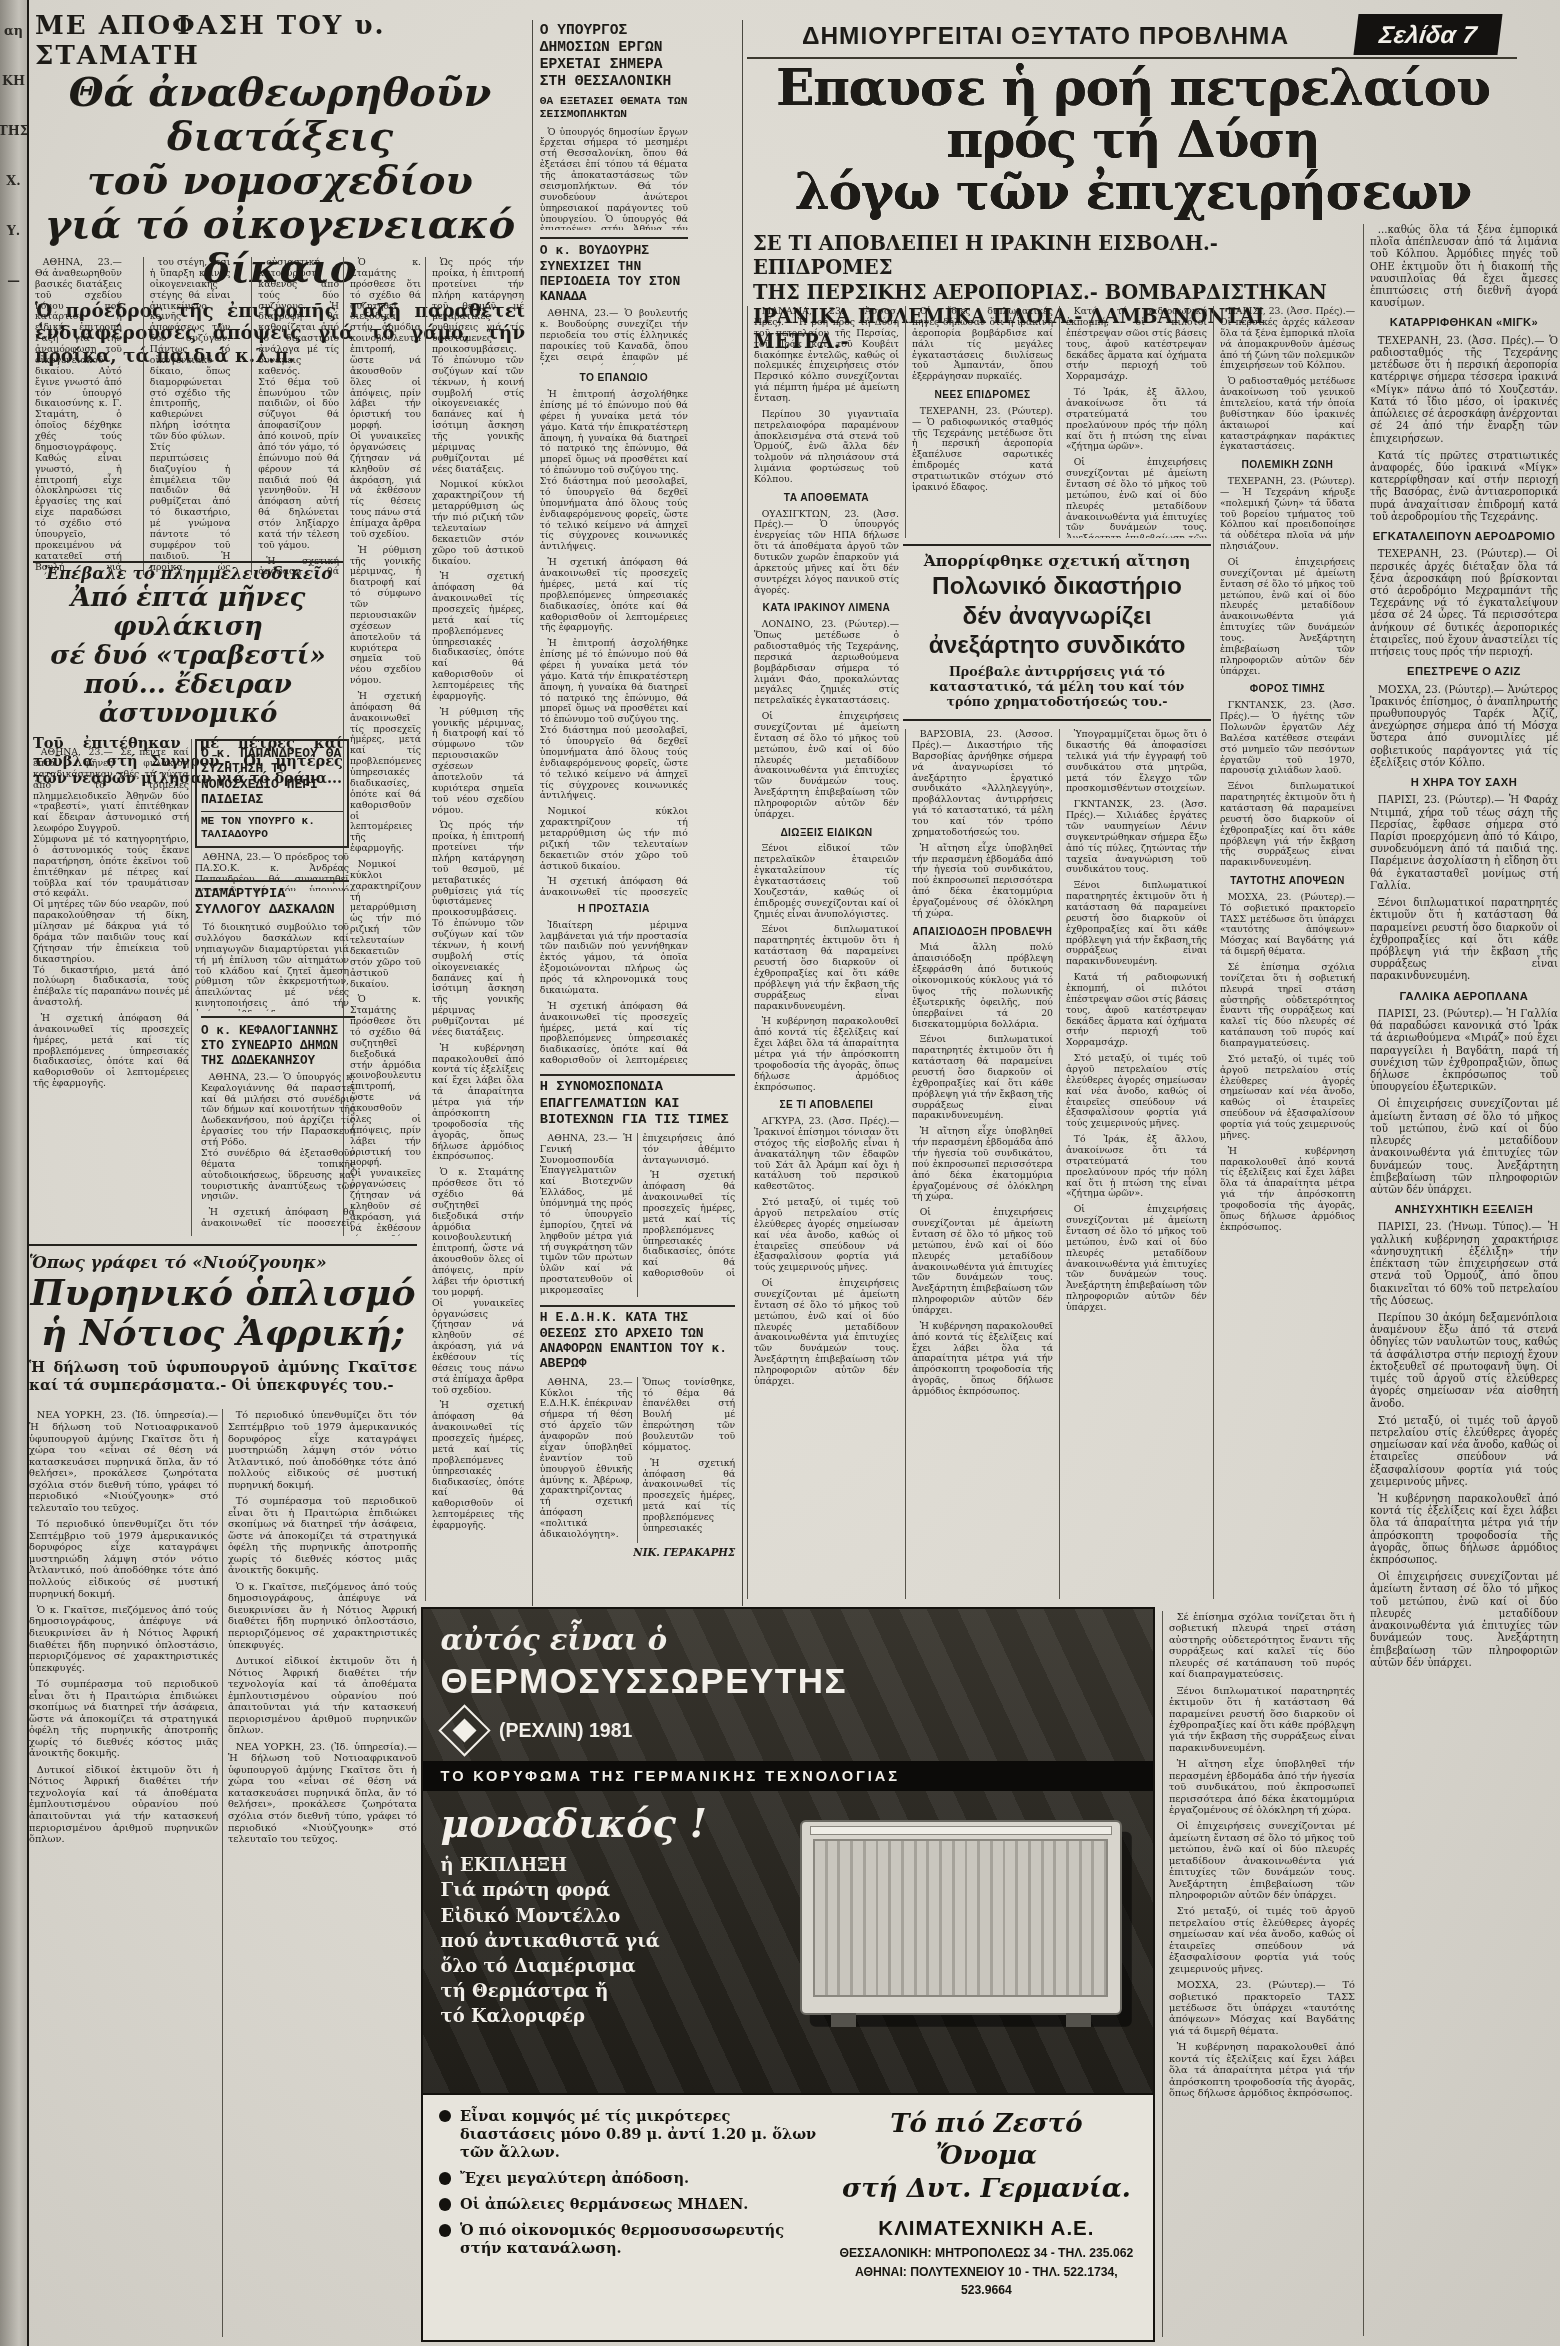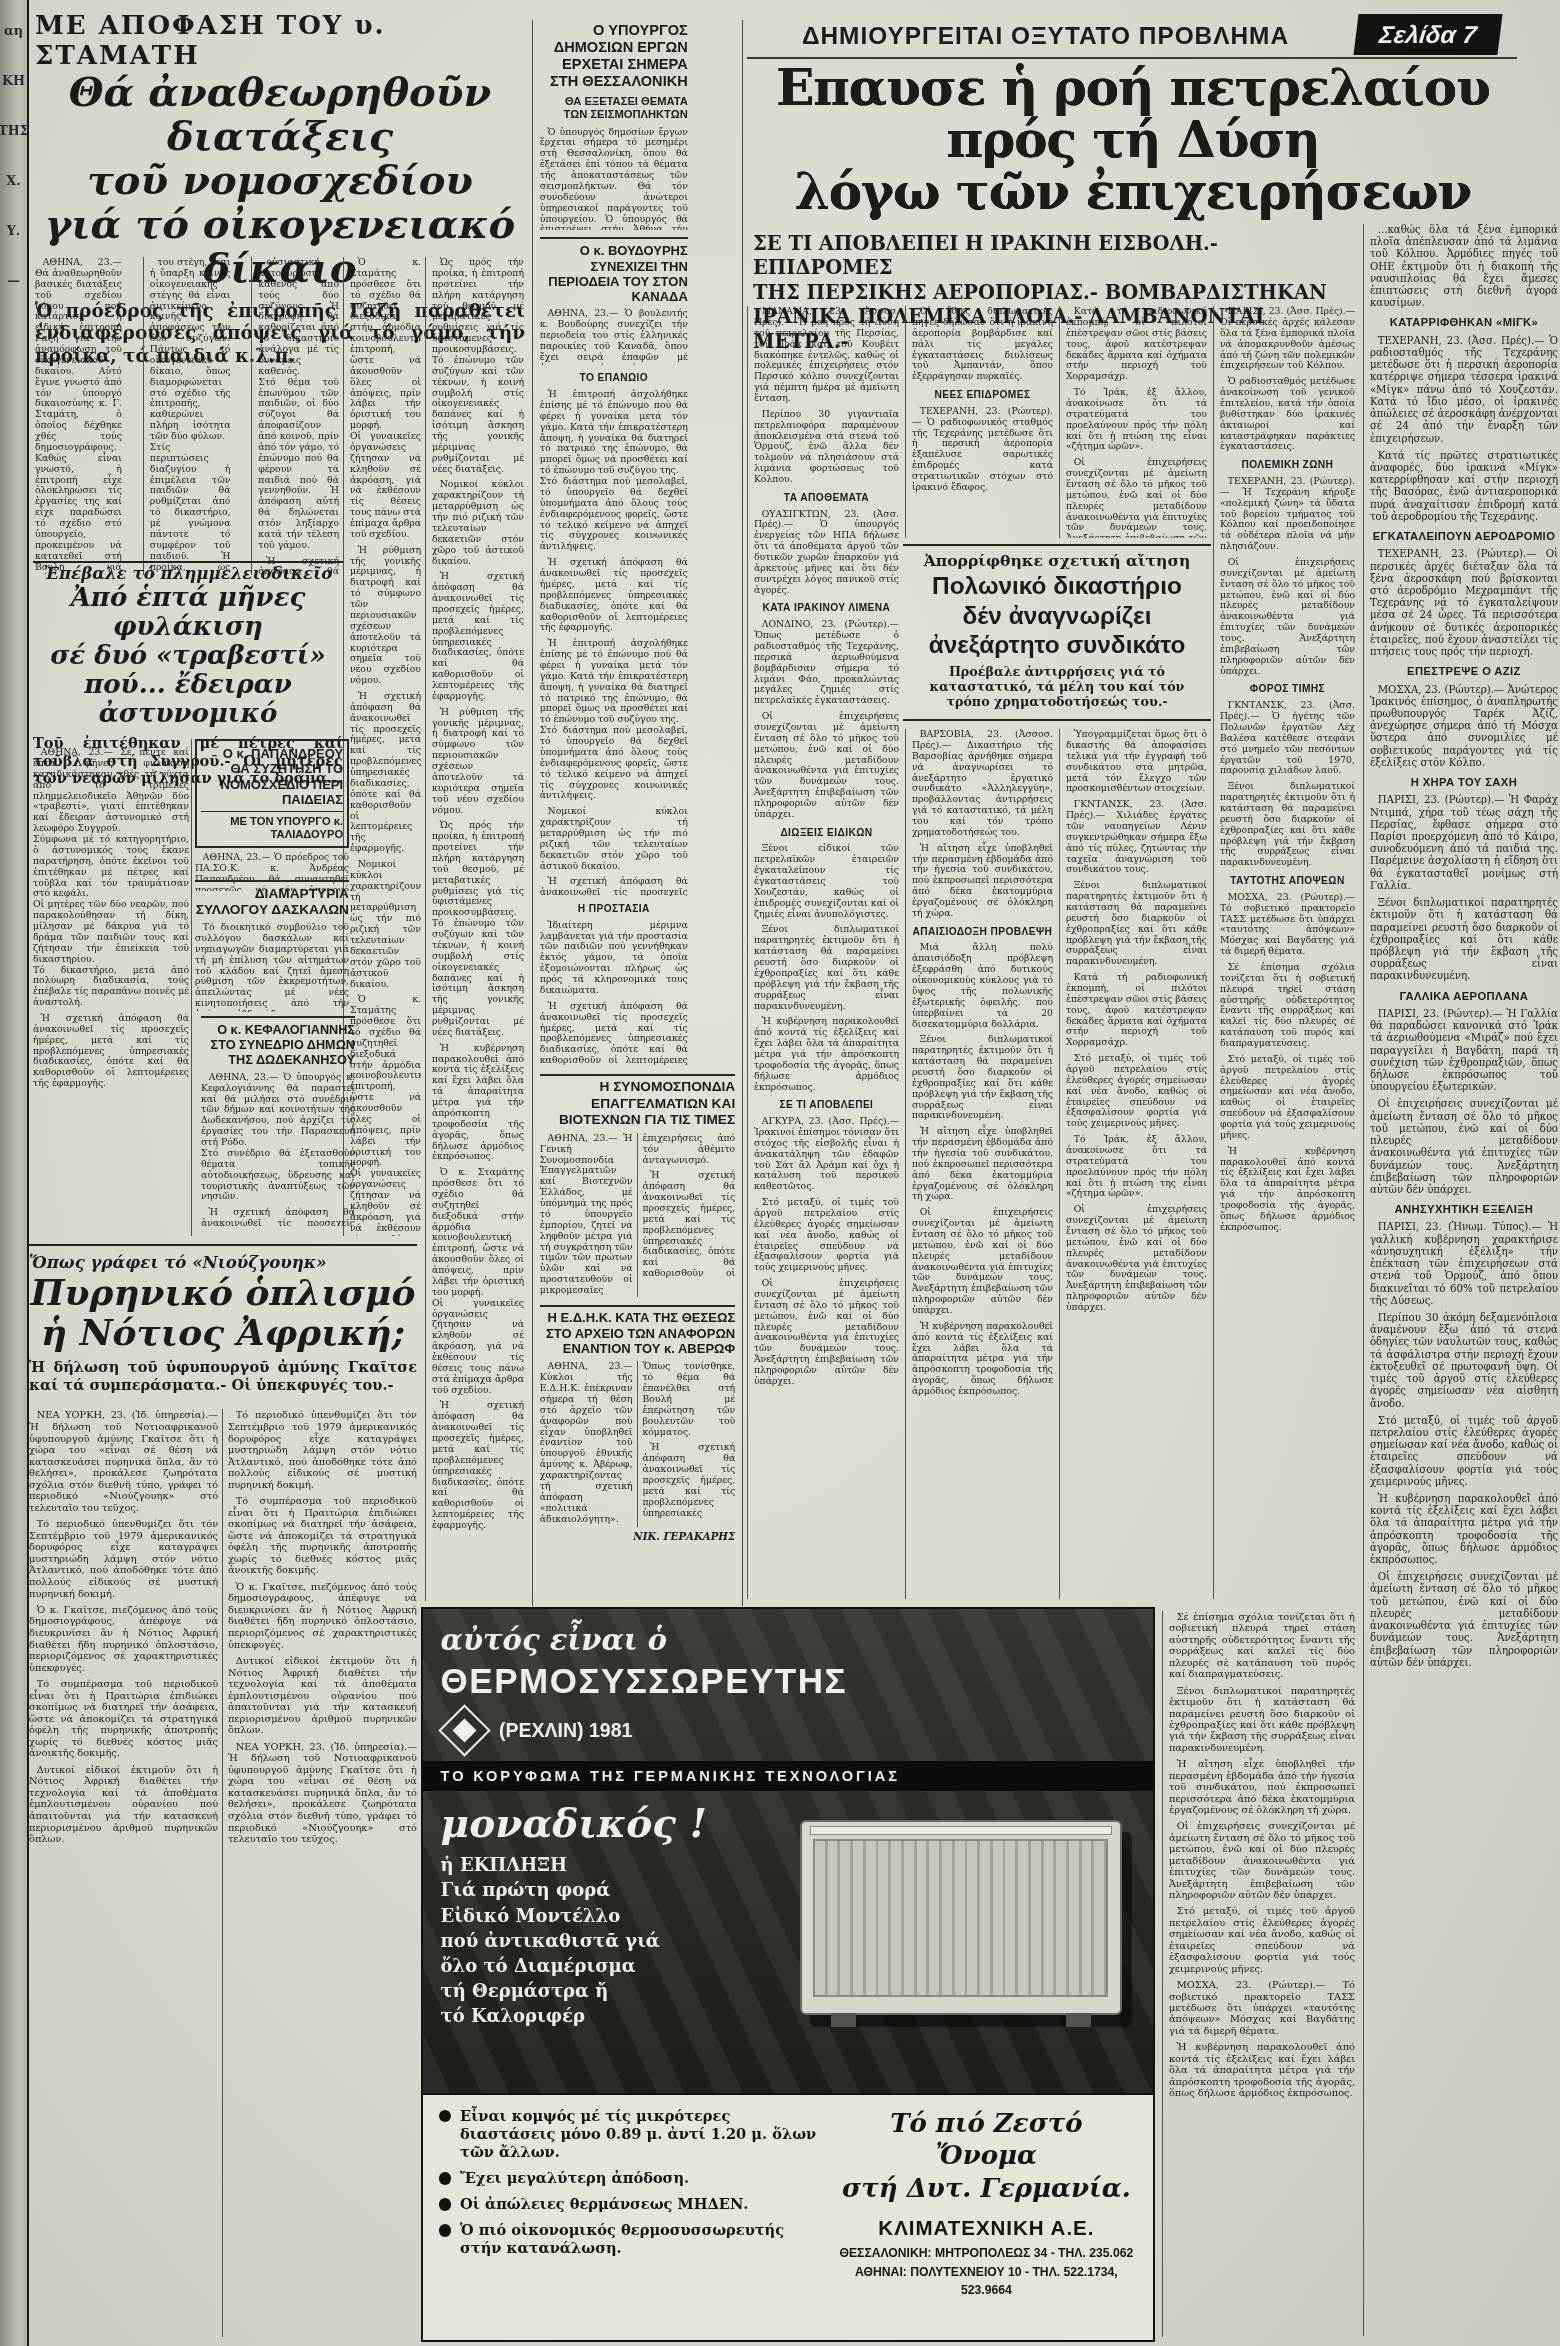--- a/index.html
+++ b/index.html
@@ -28,21 +28,21 @@
   .fam-k{font-size:26px;font-weight:bold;letter-spacing:2px}
   .fam-h{font-style:italic;font-weight:bold;font-size:40px;line-height:1.1;text-align:center}
   .deck{font-weight:bold;font-size:18.5px;line-height:1.22;margin-top:9.8px;text-align:justify}
 
   
   .it-k{font-style:italic;font-weight:bold;font-size:16.6px;text-align:center}
   .it-h{font-style:italic;font-weight:bold;font-size:26px;line-height:1.12;text-align:center}
   .sm-deck{font-weight:bold;font-size:14.6px;line-height:1.2;margin-top:5.9px;text-align:justify}
 
   .boxed{border:2px solid #2a2822;padding:4.9px 3.9px}
-  .st{font-family:Liberation Sans, sans-serif;font-weight:bold;text-align:right;line-height:1.18}
+  .st{font-family:Liberation Mono, monospace;font-weight:bold;text-align:left;line-height:1.18}
 
   
   #midcol{border-left:1px solid #4a4840;border-right:1px solid #4a4840;padding:2px 6.8px;overflow:hidden}
   #midcol .narrow{width:148px}
   #midcol .sect{border-top:2px solid #2a2822;margin-top:7.8px;padding-top:3.9px}
   .twocol{column-count:2;column-gap:9.8px;column-rule:1px solid #56534a}
   .byline{font-weight:bold;font-style:italic;font-size:10.2px;text-align:right;margin-top:2.9px}
 
   
   .oil-k{font-family:"Liberation Sans",sans-serif;font-weight:bold;font-size:24.4px;letter-spacing:1px;text-align:center}

